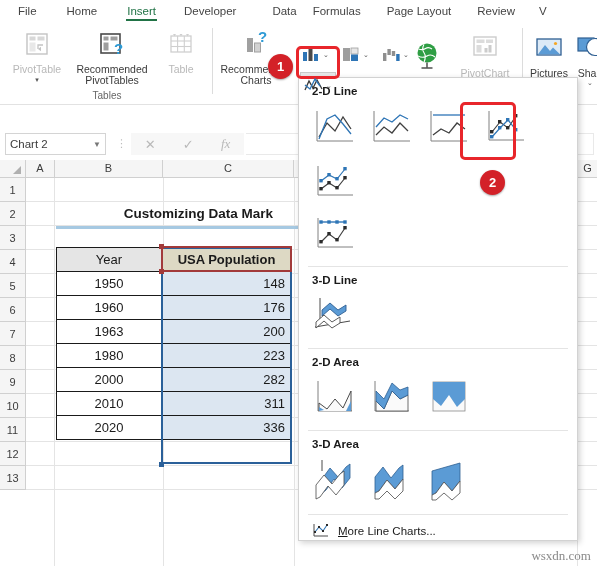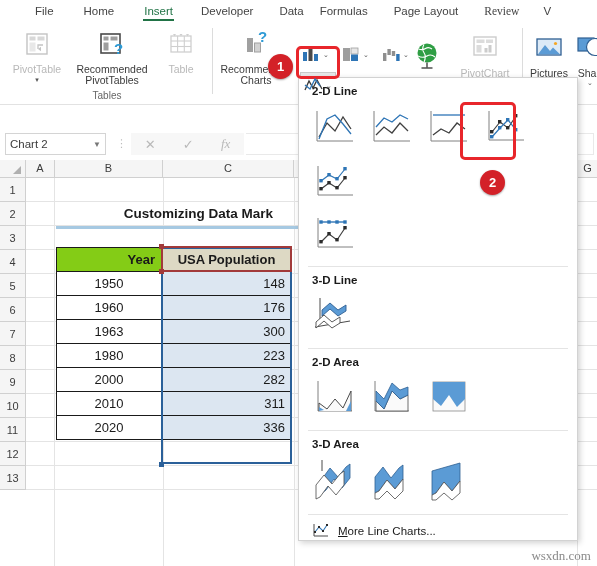--- a/index.html
+++ b/index.html
@@ -151,21 +151,21 @@
 
   
   #tbl {
     position:absolute; left:30px; top:69px; border-collapse:collapse;
   }
   #tbl td {
     border:1px solid #1a1a1a; height:24px; font-size:13px; color:#1a1a1a;
     padding:0 6px;
   }
   #tbl td.th-year {
-    background:#84cc16; font-weight:bold; text-align:right; width:105px;
+    background:#e5e5e5; font-weight:normal; text-align:center; width:105px;
   }
   #tbl td.th-pop {
     background:#ddd9c4; font-weight:bold; text-align:center; width:130px;
   }
   #tbl td.year { text-align:center; background:#ffffff; width:105px; }
   #tbl td.pop { text-align:right; background:#dce6f1; width:130px; }
 
   
   #sel-range {
     position:absolute; left:135px; top:69px; width:131px; height:217px;
@@ -217,28 +217,28 @@
     position:absolute; right:6px; bottom:2px;
     font-size:13px; color:#8a8a8a;
     font-family:"Liberation Serif", serif;
     z-index:70;
   }
 </style>
 </head>
 <body>
 
 <div id="ribbon-tabs">
-  <div class="rtab" style="margin-left:27px;">File</div>
+  <div class="rtab" style="margin-left:10px;">File</div>
   <div class="rtab" style="margin-left:14px;">Home</div>
   <div class="rtab active" style="margin-left:14px;">Insert</div>
   <div class="rtab" style="margin-left:12px;">Developer</div>
-  <div class="rtab" style="margin-left:10px;">Data</div>
+  <div class="rtab" style="margin-left:20px;">Data</div>
   <div class="rtab" style="margin-left:0;">Formulas</div>
   <div class="rtab" style="margin-left:10px;">Page Layout</div>
-  <div class="rtab" style="margin-left:10px;font-family:Liberation Serif, serif;">Review</div>
+  <div class="rtab" style="margin-left:10px;">Review</div>
   <div class="rtab" style="margin-left:8px;">V</div>
 </div>
 
 <div id="ribbon-body">
 
   <div class="bigbtn dim" style="left:6px; top:8px; width:62px;">
     <span class="ico">
       <svg width="30" height="30" viewBox="0 0 30 30">
         <rect x="5" y="4" width="20" height="20" fill="#fff" stroke="#c3c3c3" stroke-width="1.4"></rect>
         <rect x="7.5" y="6.5" width="6" height="4" fill="#d8d8d8"></rect>
@@ -473,21 +473,21 @@
       <tr>
         <td class="year">1950</td>
         <td class="pop">148</td>
       </tr>
       <tr>
         <td class="year">1960</td>
         <td class="pop">176</td>
       </tr>
       <tr>
         <td class="year">1963</td>
-        <td class="pop">300</td>
+        <td class="pop">200</td>
       </tr>
       <tr>
         <td class="year">1980</td>
         <td class="pop">223</td>
       </tr>
       <tr>
         <td class="year">2000</td>
         <td class="pop">282</td>
       </tr>
       <tr>

